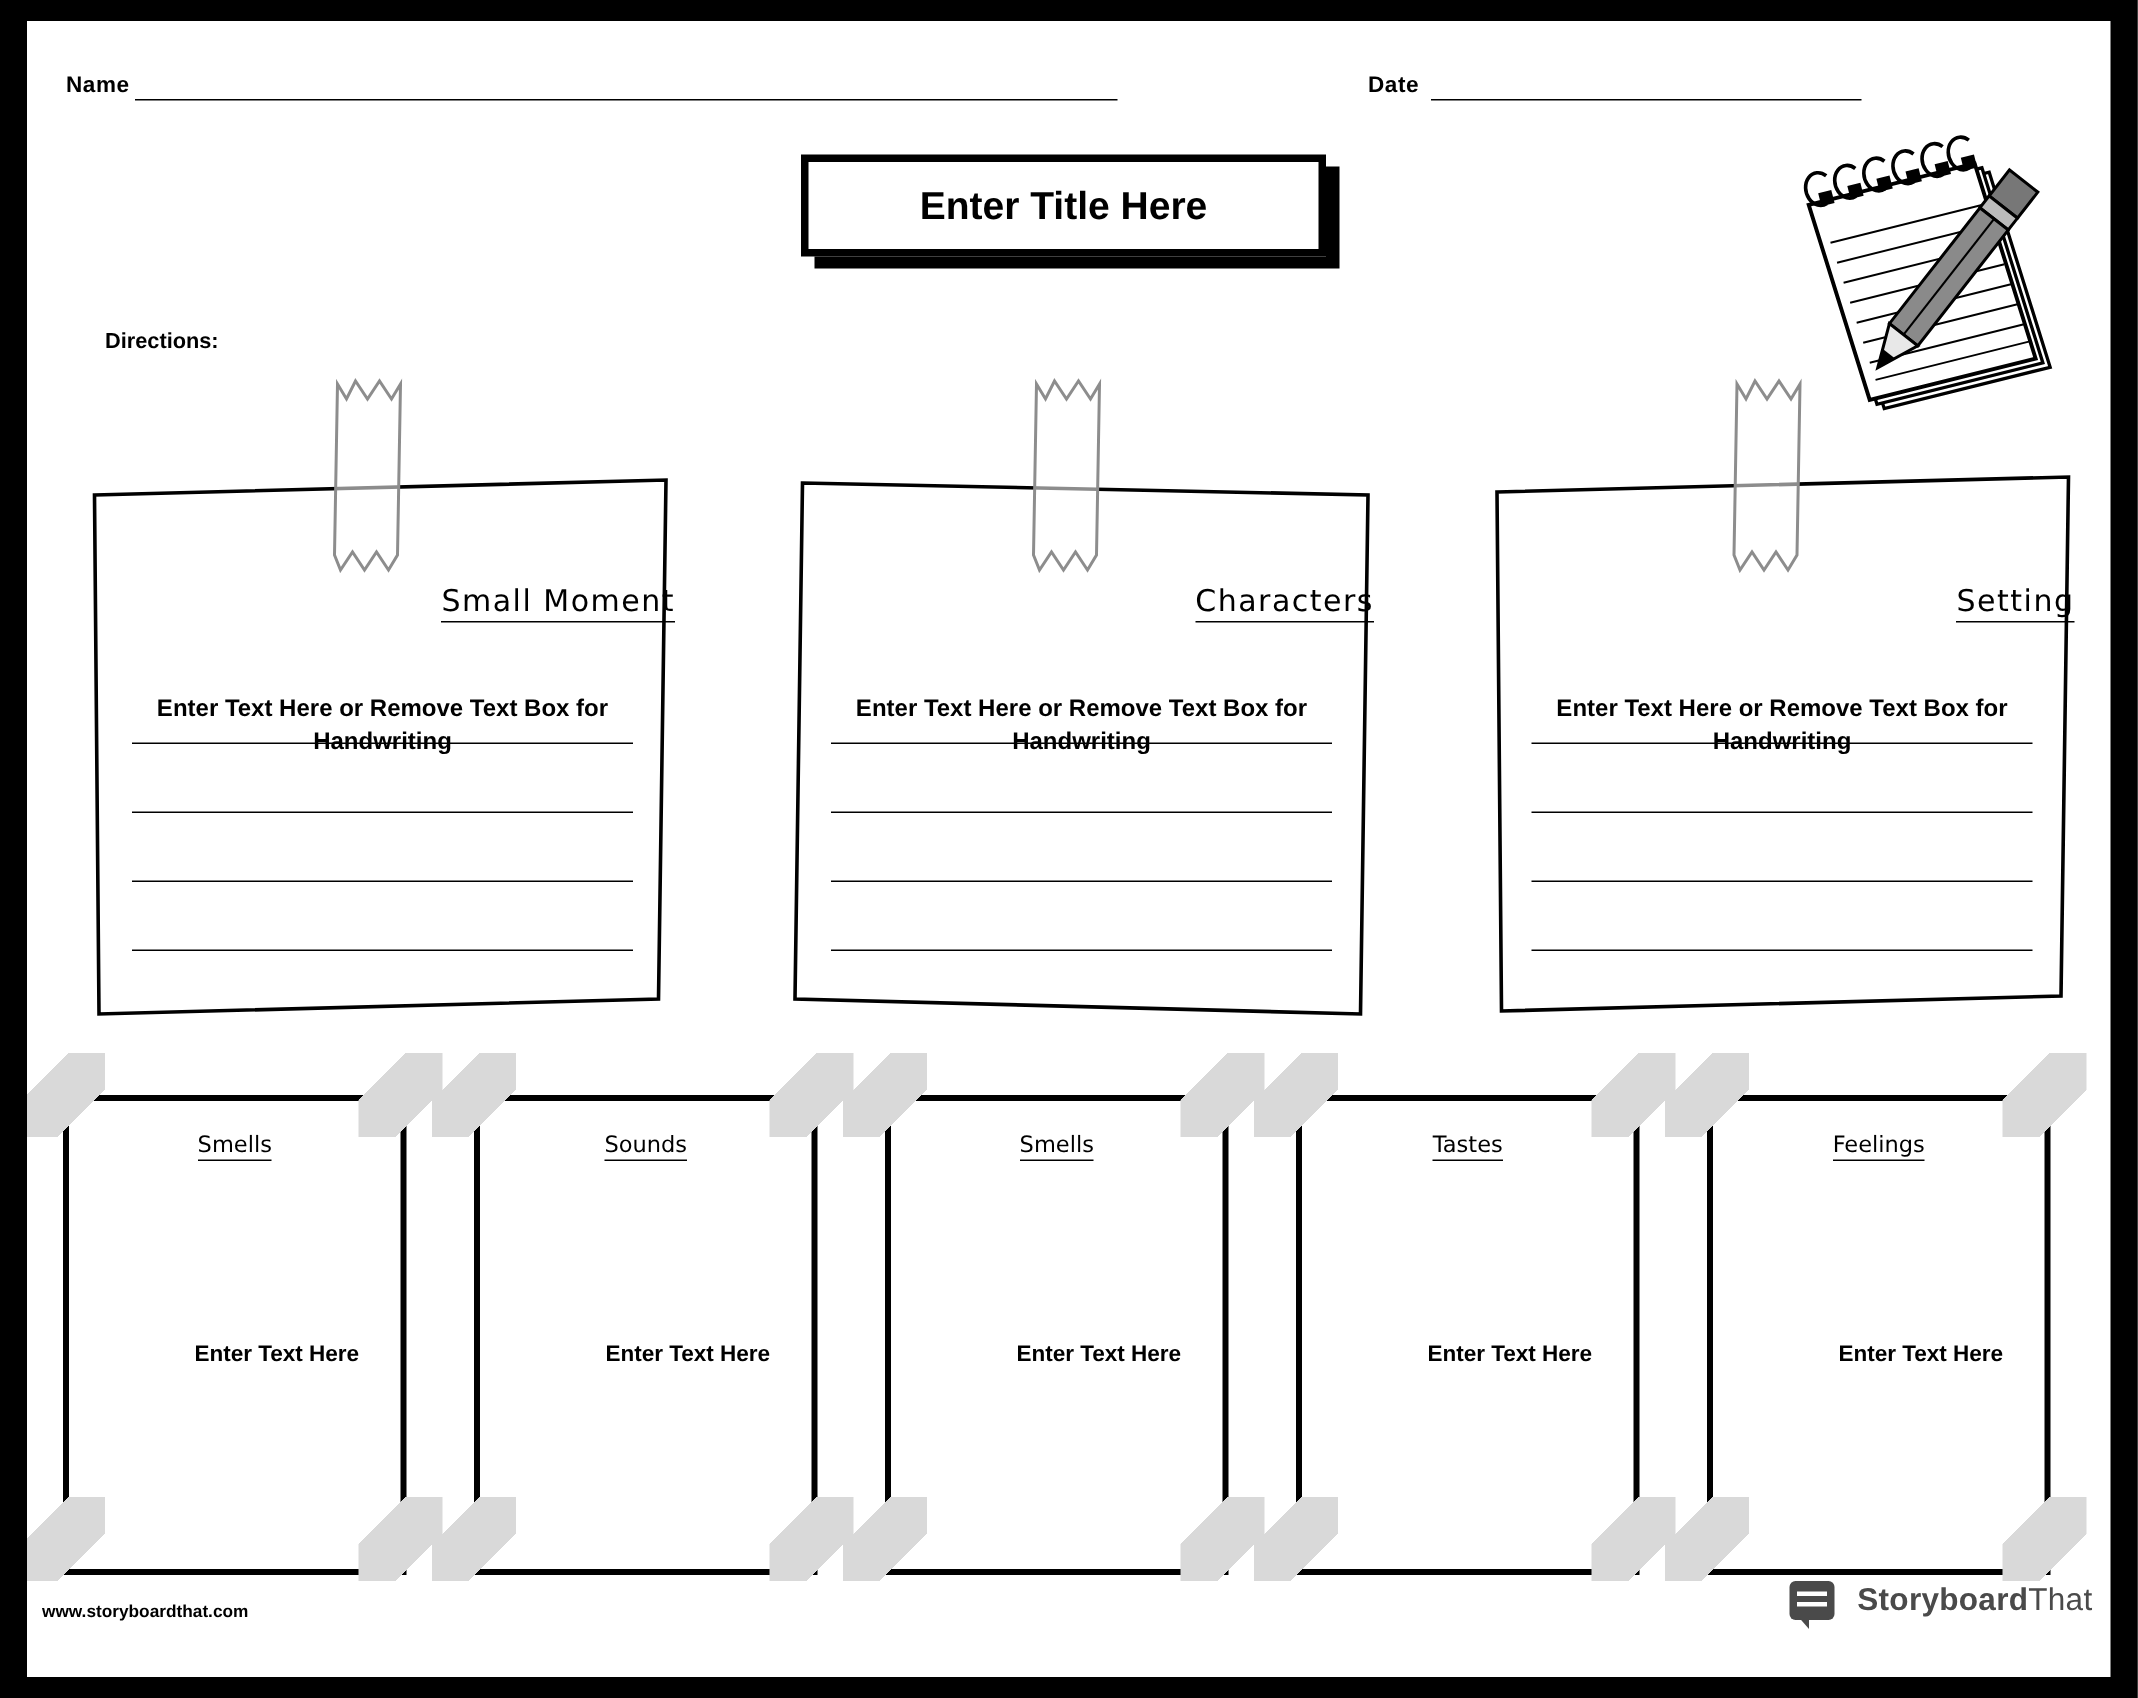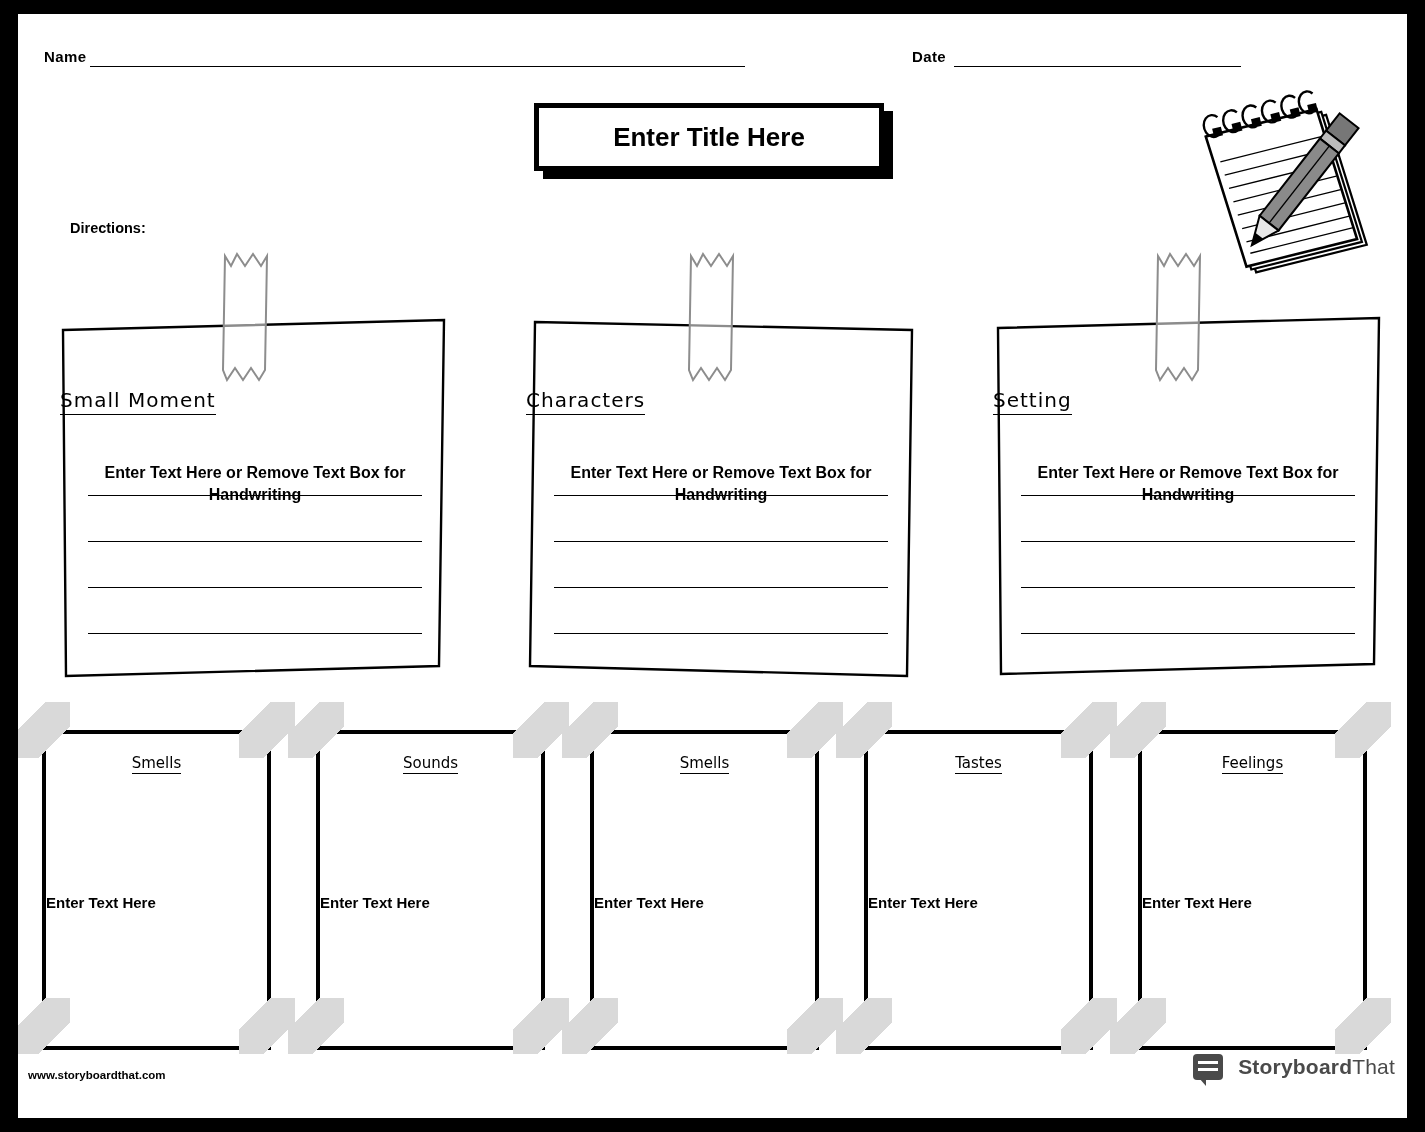--- a/index.html
+++ b/index.html
@@ -93,21 +93,21 @@
   }
   .paper svg.outline {
     position: absolute;
     left: 0; top: 0;
     width: 100%; height: 100%;
     overflow: visible;
   }
   .paper-title {
     position: absolute;
     width: 100%;
-    text-align: left;
+    text-align: right;
     font-family: "DejaVu Sans", sans-serif;
     font-size: 20px;
     color: #000;
     top: 78px;
   }
   .paper-title span {
     border-bottom: 1.6px solid #000;
     padding-bottom: 2px;
     letter-spacing: 1px;
   }
@@ -161,23 +161,25 @@
   }
   .sense-title span {
     border-bottom: 1.4px solid #000;
     padding-bottom: 1px;
   }
   .sense-text {
     position: absolute;
     top: 160px;
     left: 0;
     width: 100%;
+    text-align: center;
     font-size: 15px;
     font-weight: bold;
     color: #000;
+    padding-left: 28px;
   }
   .corner {
     position: absolute;
     width: 56px;
     height: 56px;
     background: linear-gradient(to bottom right,
         rgba(255,255,255,0) 0%, rgba(255,255,255,0) 28%,
         #d9d9d9 28%, #d9d9d9 72%,
         rgba(255,255,255,0) 72%, rgba(255,255,255,0) 100%);
     border: 0;

